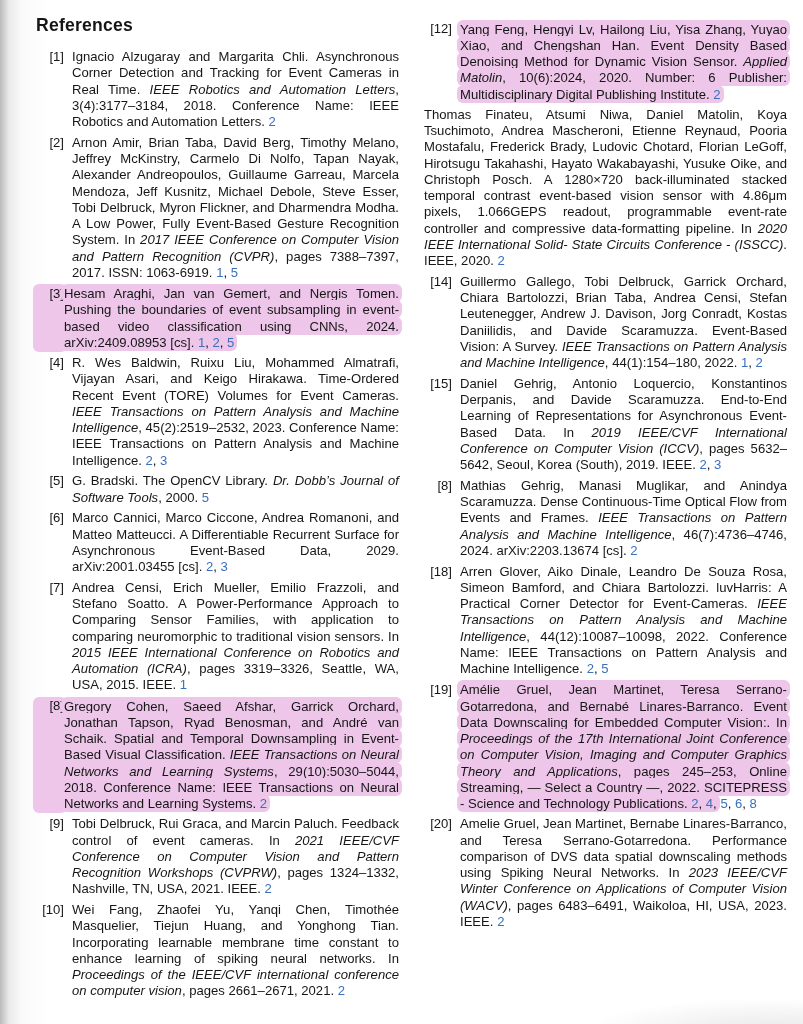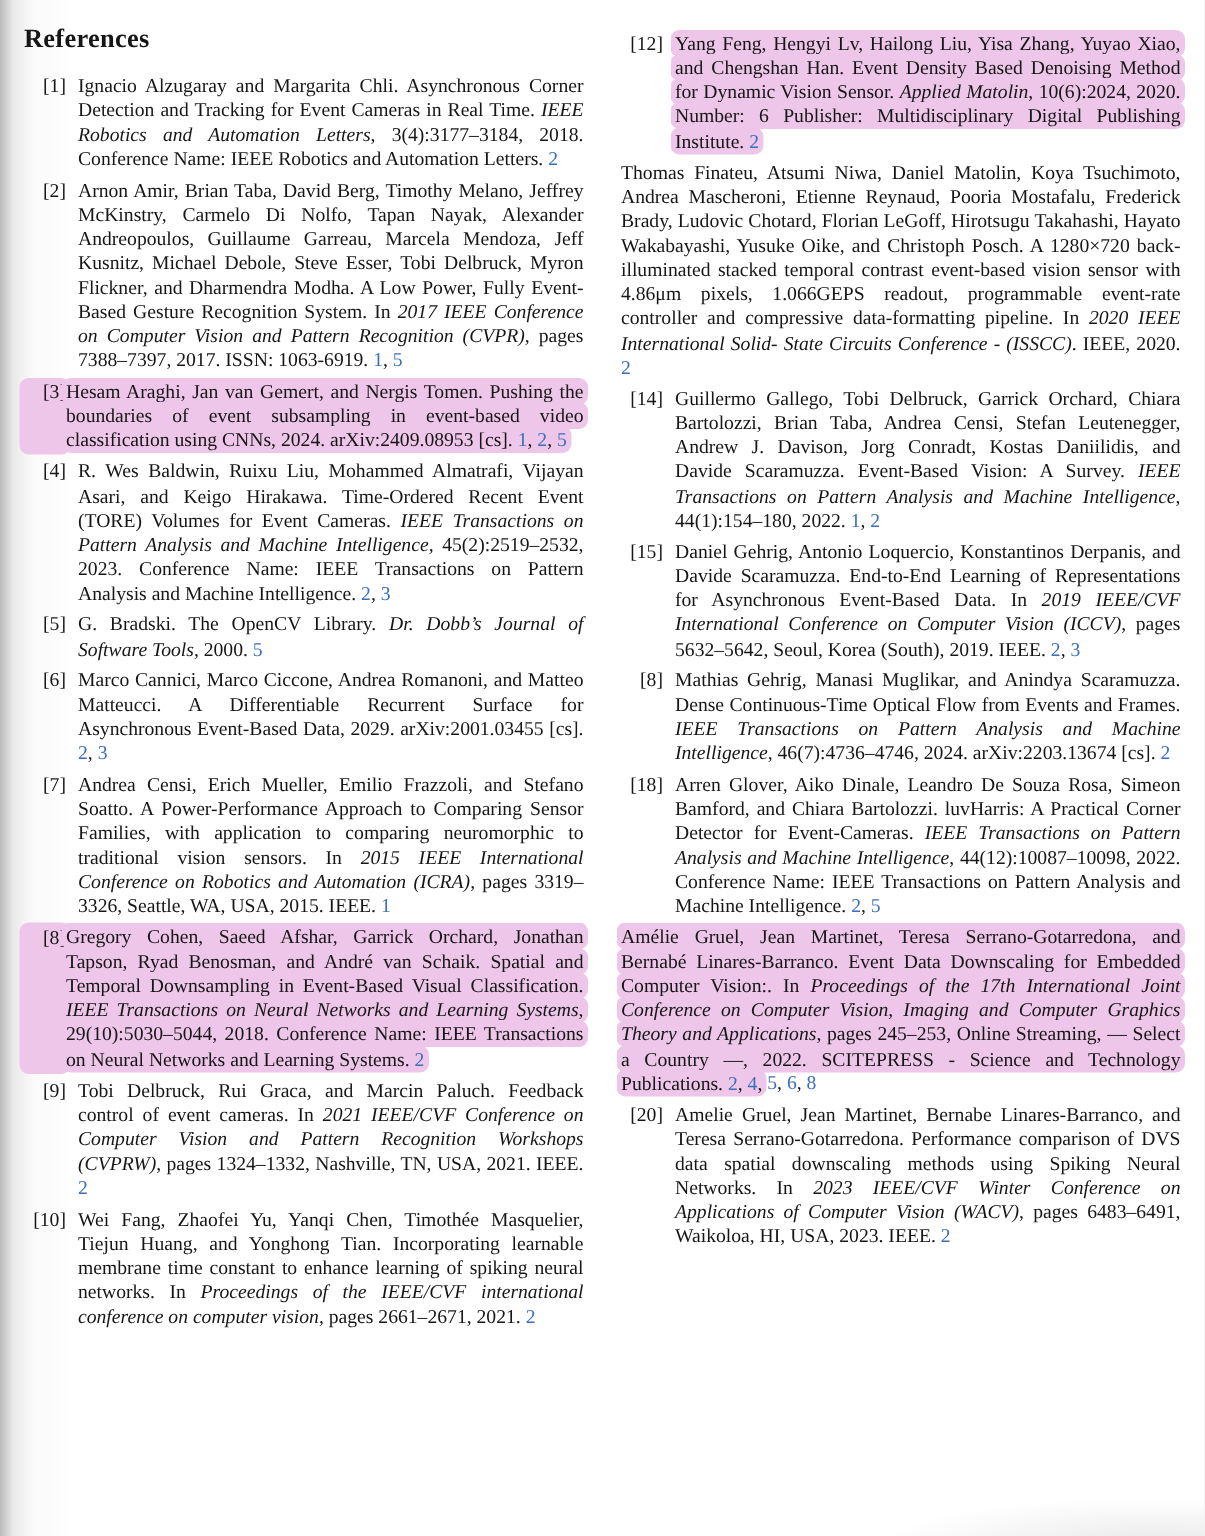--- a/index.html
+++ b/index.html
@@ -3,22 +3,22 @@
 <meta charset="utf-8">
 <style>
   html, body { margin: 0; padding: 0; background: #e9e9e9; }
   .page {
     position: relative;
     width: 803px;
     height: 1024px;
     margin: 0 auto;
     background: #ffffff;
     box-sizing: border-box;
-    padding: 13px 16px 0 16px;
-    font-family: Liberation Serif, serif;
+    padding: 13px 16px 0 36px;
+    font-family: Liberation Sans, sans-serif;
     font-size: 13.1px;
     line-height: 16.25px;
     color: #161616;
     overflow: hidden;
   }
   .edge-shade {
     position: absolute; left: 0; top: 0; bottom: 0; width: 52px;
     background: linear-gradient(to right,
       rgba(130,130,130,0.55) 0px,
       rgba(185,185,185,0.30) 9px,
@@ -131,20 +131,21 @@
           </div>
           <div class="ref">
             <span class="ref-label">[8]</span>
             <span class="ref-body"><span>Mathias Gehrig, Manasi Muglikar, and Anindya Scaramuzza.  Dense Continuous-Time Optical Flow from Events and Frames. </span><span class="it">IEEE Transactions on Pattern Analysis and Machine Intelligence</span><span>, 46(7):4736–4746, 2024. arXiv:2203.13674 [cs]. </span><span class="lk">2</span></span>
           </div>
           <div class="ref">
             <span class="ref-label">[18]</span>
             <span class="ref-body"><span>Arren Glover, Aiko Dinale, Leandro De Souza Rosa, Simeon Bamford, and Chiara Bartolozzi.  luvHarris: A Practical Corner Detector for Event-Cameras. </span><span class="it">IEEE Transactions on Pattern Analysis and Machine Intelligence</span><span>, 44(12):10087–10098, 2022. Conference Name: IEEE Transactions on Pattern Analysis and Machine Intelligence. </span><span class="lk">2</span><span>, </span><span class="lk">5</span></span>
           </div>
           <div class="ref">
+            <span class="ref-label">[19]</span>
             <span class="ref-body"><span class="hl"><span>Amélie Gruel, Jean Martinet, Teresa Serrano-Gotarredona, and Bernabé Linares-Barranco. Event Data Downscaling for Embedded Computer Vision:.  In </span><span class="it">Proceedings of the 17th International Joint Conference on Computer Vision, Imaging and Computer Graphics Theory and Applications</span><span>, pages 245–253, Online Streaming, — Select a Country —, 2022. SCITEPRESS - Science and Technology Publications. </span><span class="lk">2</span><span>, </span><span class="lk">4</span><span>,</span></span><span> </span><span class="lk">5</span><span>, </span><span class="lk">6</span><span>, </span><span class="lk">8</span></span>
           </div>
           <div class="ref">
             <span class="ref-label">[20]</span>
             <span class="ref-body"><span>Amelie Gruel, Jean Martinet, Bernabe Linares-Barranco, and Teresa Serrano-Gotarredona.  Performance comparison of DVS data spatial downscaling methods using Spiking Neural Networks. In </span><span class="it">2023 IEEE/CVF Winter Conference on Applications of Computer Vision (WACV)</span><span>, pages 6483–6491, Waikoloa, HI, USA, 2023. IEEE. </span><span class="lk">2</span></span>
           </div>
         </div>
     </div>
   </div>
 </div>

